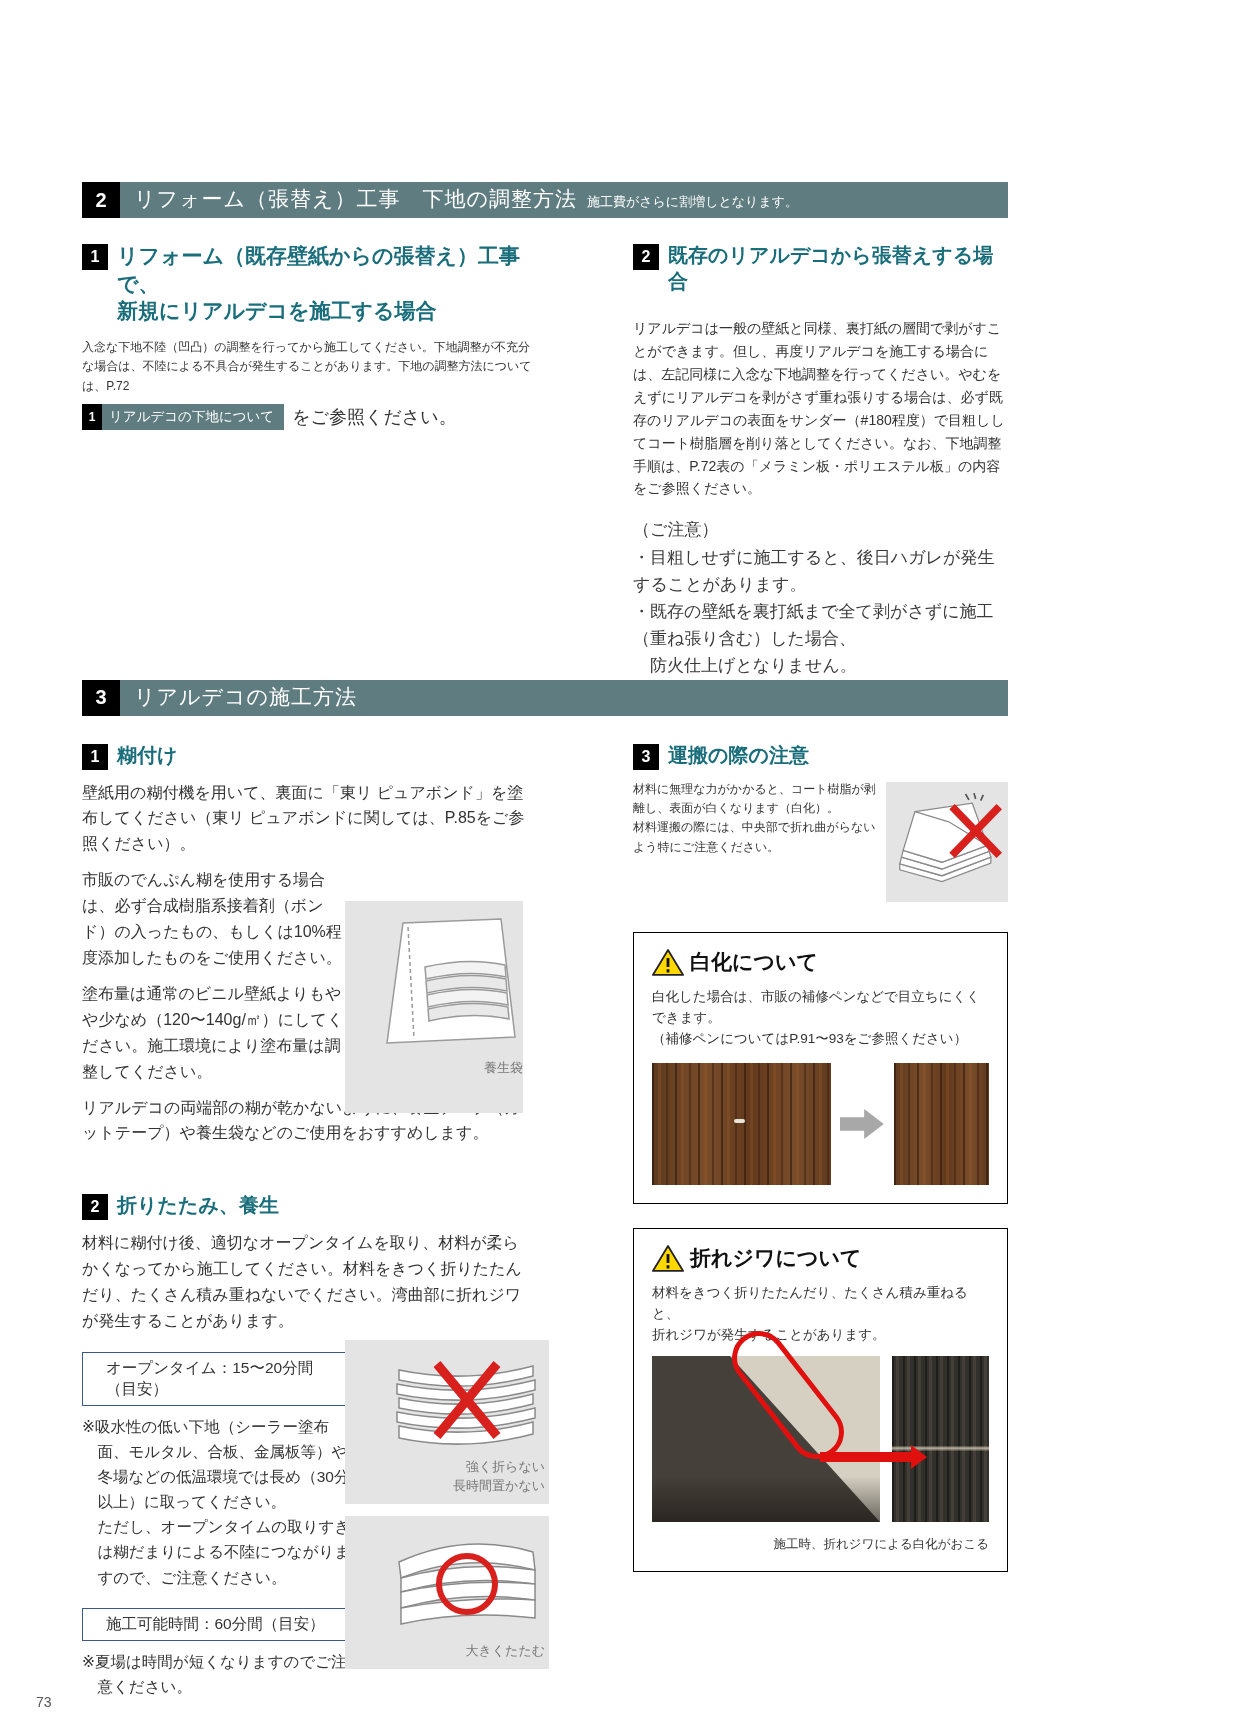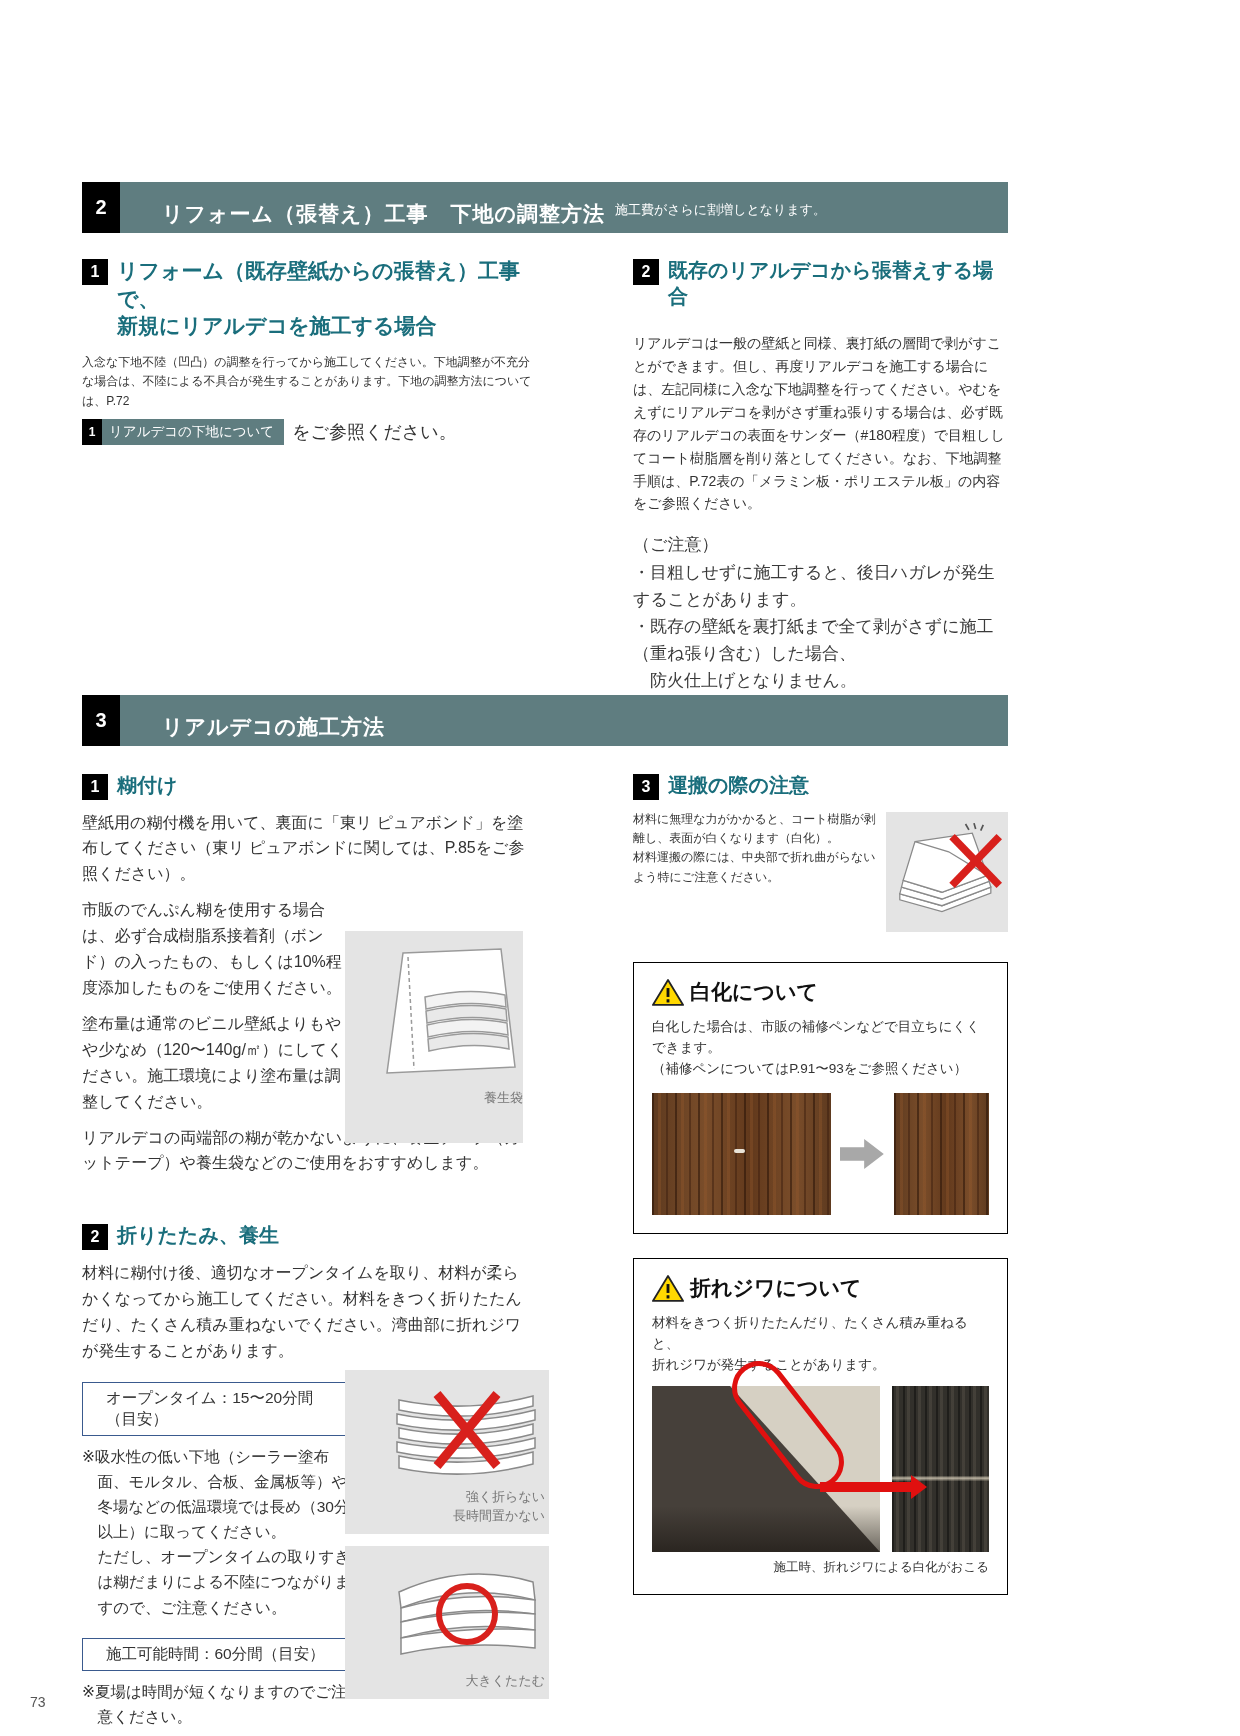--- a/index.html
+++ b/index.html
@@ -8,22 +8,22 @@
     position:relative; width:1240px; height:1736px; background:#fff; overflow:hidden;
     font-family:"Liberation Sans","DejaVu Sans",sans-serif; color:#333;
   }
   .content { position:absolute; left:82px; top:182px; width:926px; }
   .pre { white-space:pre-line; }
 
   
   .band { display:flex; align-items:stretch; background:#5f7d80; min-height:36px; }
   .band .sq { width:38px; background:#000; color:#fff; font-size:20px; font-weight:bold;
               display:flex; align-items:center; justify-content:center; flex:none; }
-  .band-title { color:#fff; font-size:21px; font-weight:bold; letter-spacing:1px;
-                padding:18px 10px 5px 14px; align-self:center;margin-left:28px; }
+  .band-title { color:#fff; font-size:21px; font-weight:normal; letter-spacing:1px;
+                padding:3px 10px 5px 14px; align-self:center; }
   .band-note { color:#fff; font-size:13px; align-self:center; padding-top:4px; }
 
   
   .cols { display:grid; grid-template-columns:453px 375px; column-gap:98px; }
   .cols-top { margin-top:24px; min-height:408px; }
   .cols-bot { margin-top:26px; }
 
   
   .subttl { display:flex; gap:9px; align-items:flex-start; color:#1a6e7c; font-weight:bold; }
   .subttl .sq { background:#000; color:#fff; font-weight:bold; flex:none;
@@ -86,23 +86,23 @@
           border-radius:30px; transform:rotate(52deg); z-index:3; }
   .redarrow { position:absolute; left:168px; top:96px; width:92px; height:10px; background:#e0100f; z-index:3; }
   .redarrow::after { content:""; position:absolute; right:-15px; top:-7px; width:0; height:0;
                      border-left:16px solid #e0100f; border-top:12px solid transparent; border-bottom:12px solid transparent; }
   .photo-r { width:97px; height:166px; background-color:#32302b;
     background-image:
       linear-gradient(to bottom, rgba(0,0,0,0) 54%, rgba(232,222,200,.75) 55.5%, rgba(0,0,0,0) 57.5%),
       repeating-linear-gradient(90deg, rgba(0,0,0,.38) 0 2px, rgba(0,0,0,0) 2px 4px,
         rgba(112,104,92,.28) 4px 7px, rgba(0,0,0,0) 7px 11px);
   }
-  .photo-cap { margin-top:7px; font-size:12.5px; color:#333; text-align:right; }
-
-  .pagenum { position:absolute; left:30px; bottom:26px; font-size:14px; color:#555; }
+  .photo-cap { margin-top:14px; font-size:12.5px; color:#333; text-align:right; }
+
+  .pagenum { position:absolute; left:36px; bottom:26px; font-size:14px; color:#555; }
 </style>
 </head>
 <body>
 
 <div class="page">
   <div class="content">
 
     <div class="band">
       <div class="sq">2</div>
       <div class="band-title">リフォーム（張替え）工事　下地の調整方法</div>

